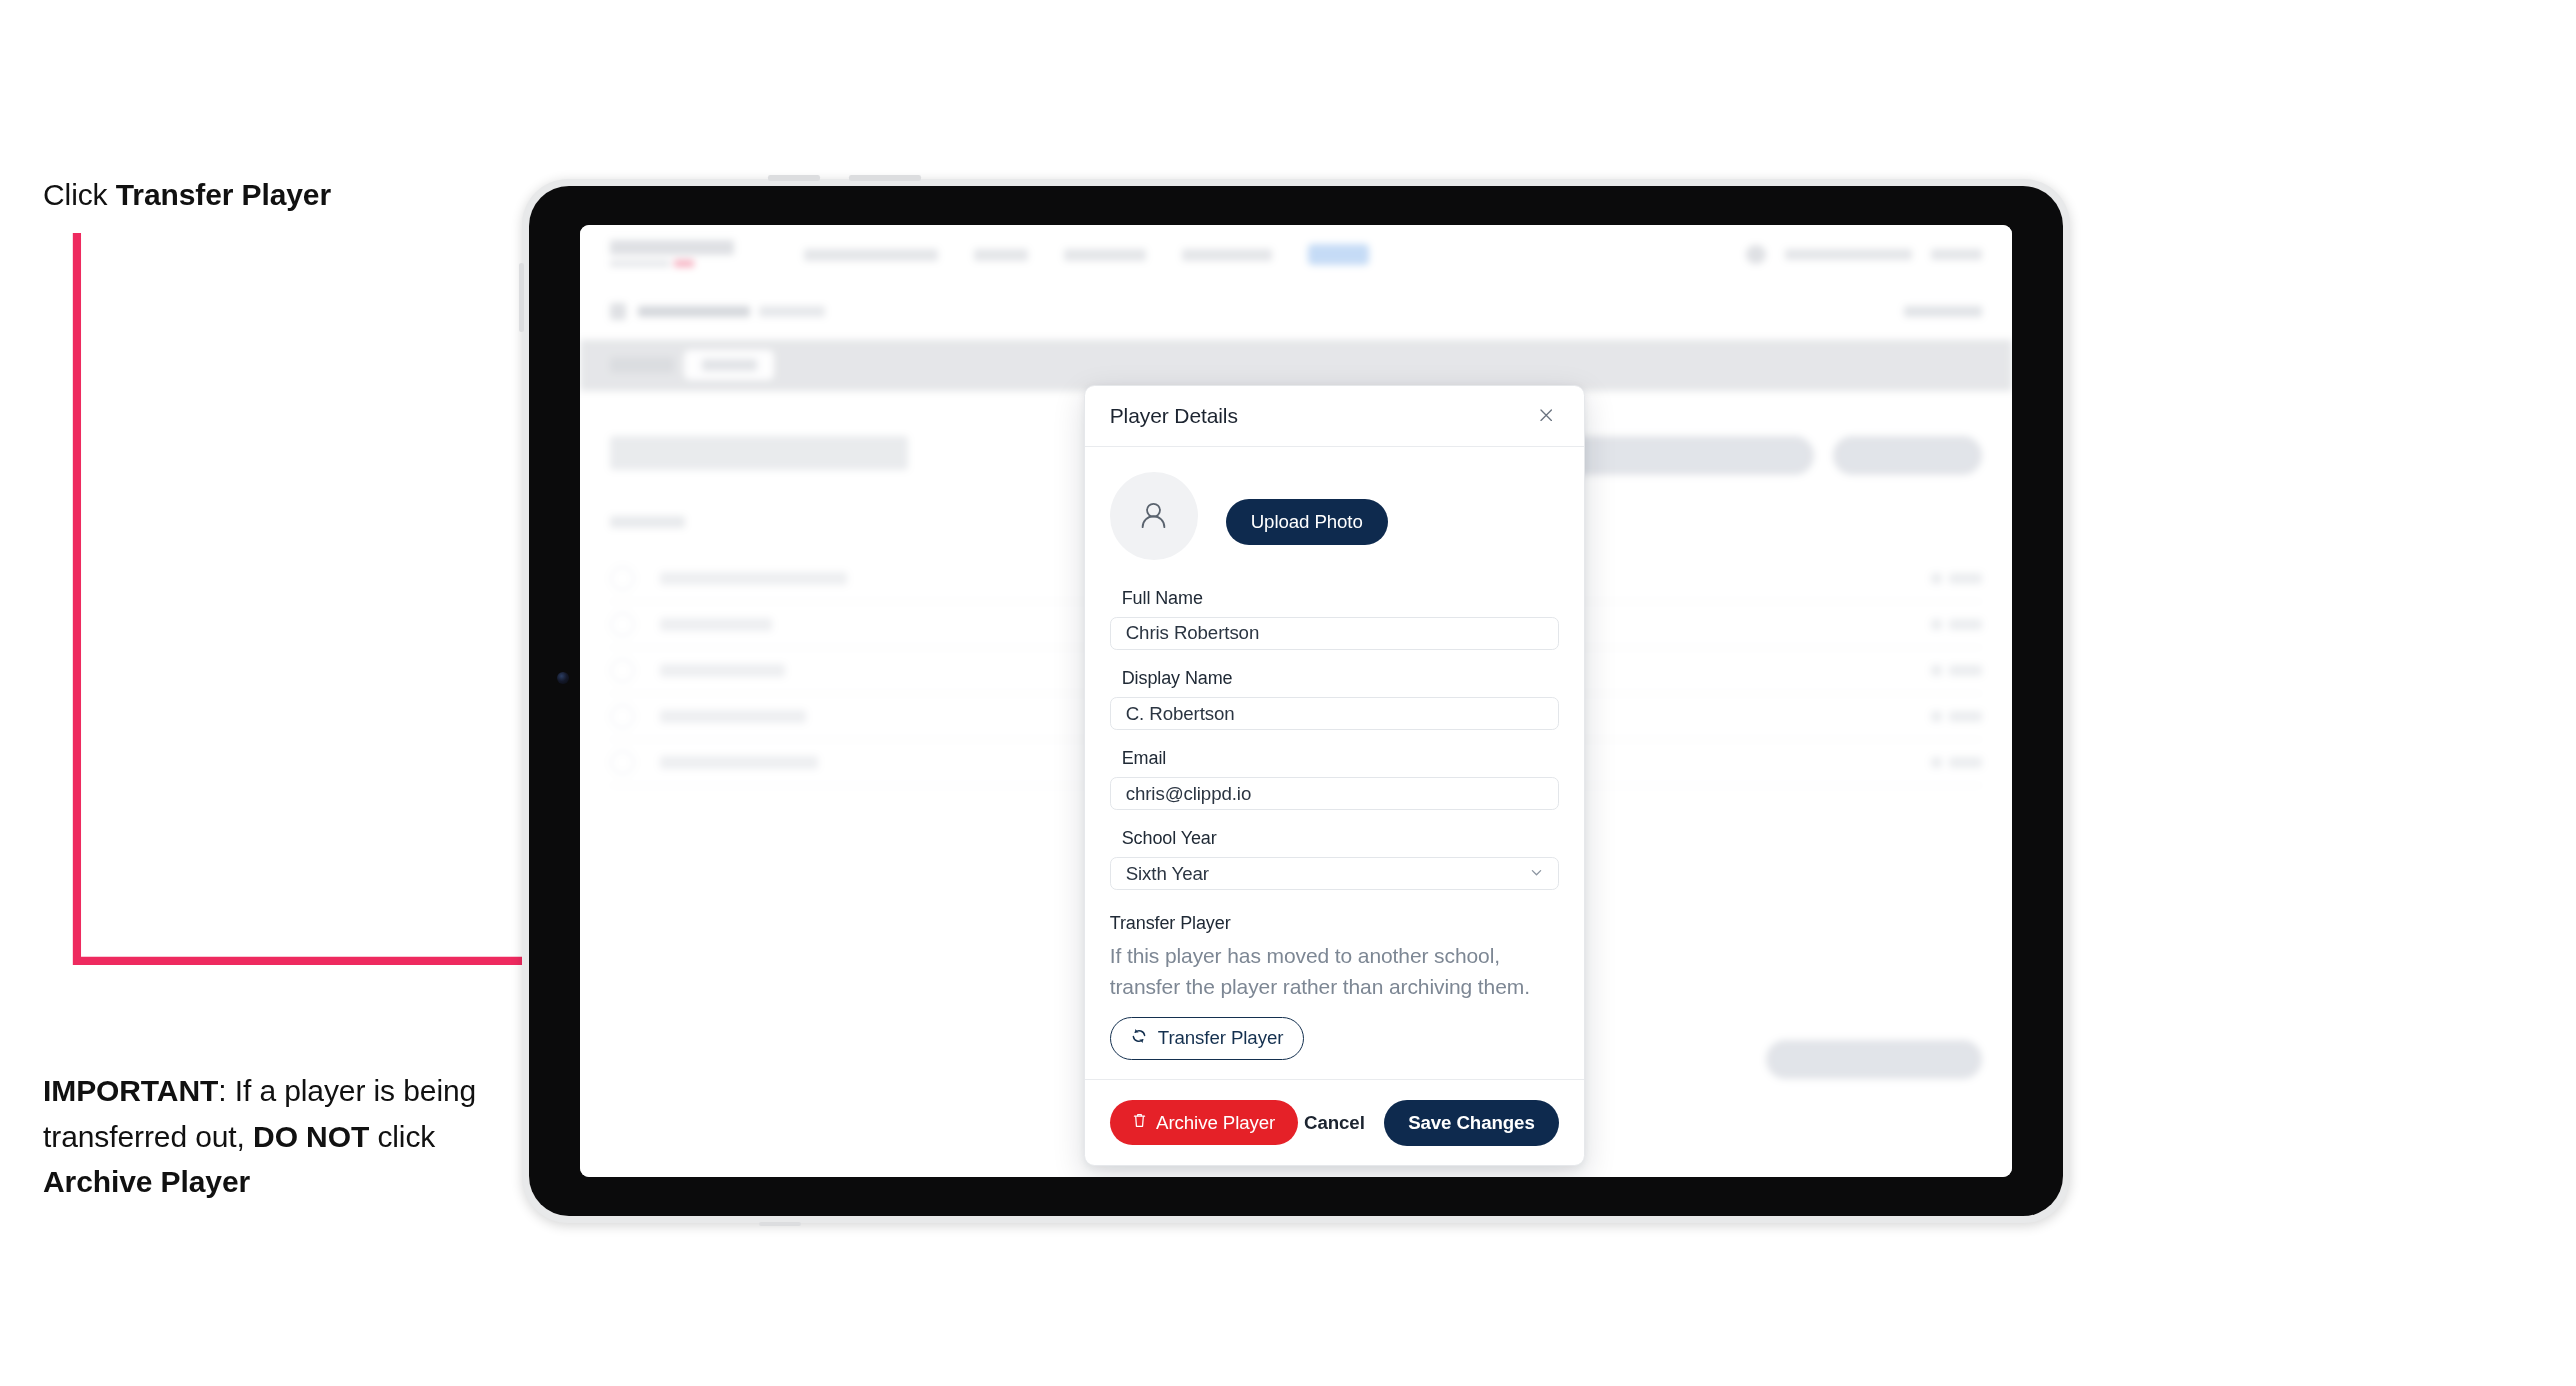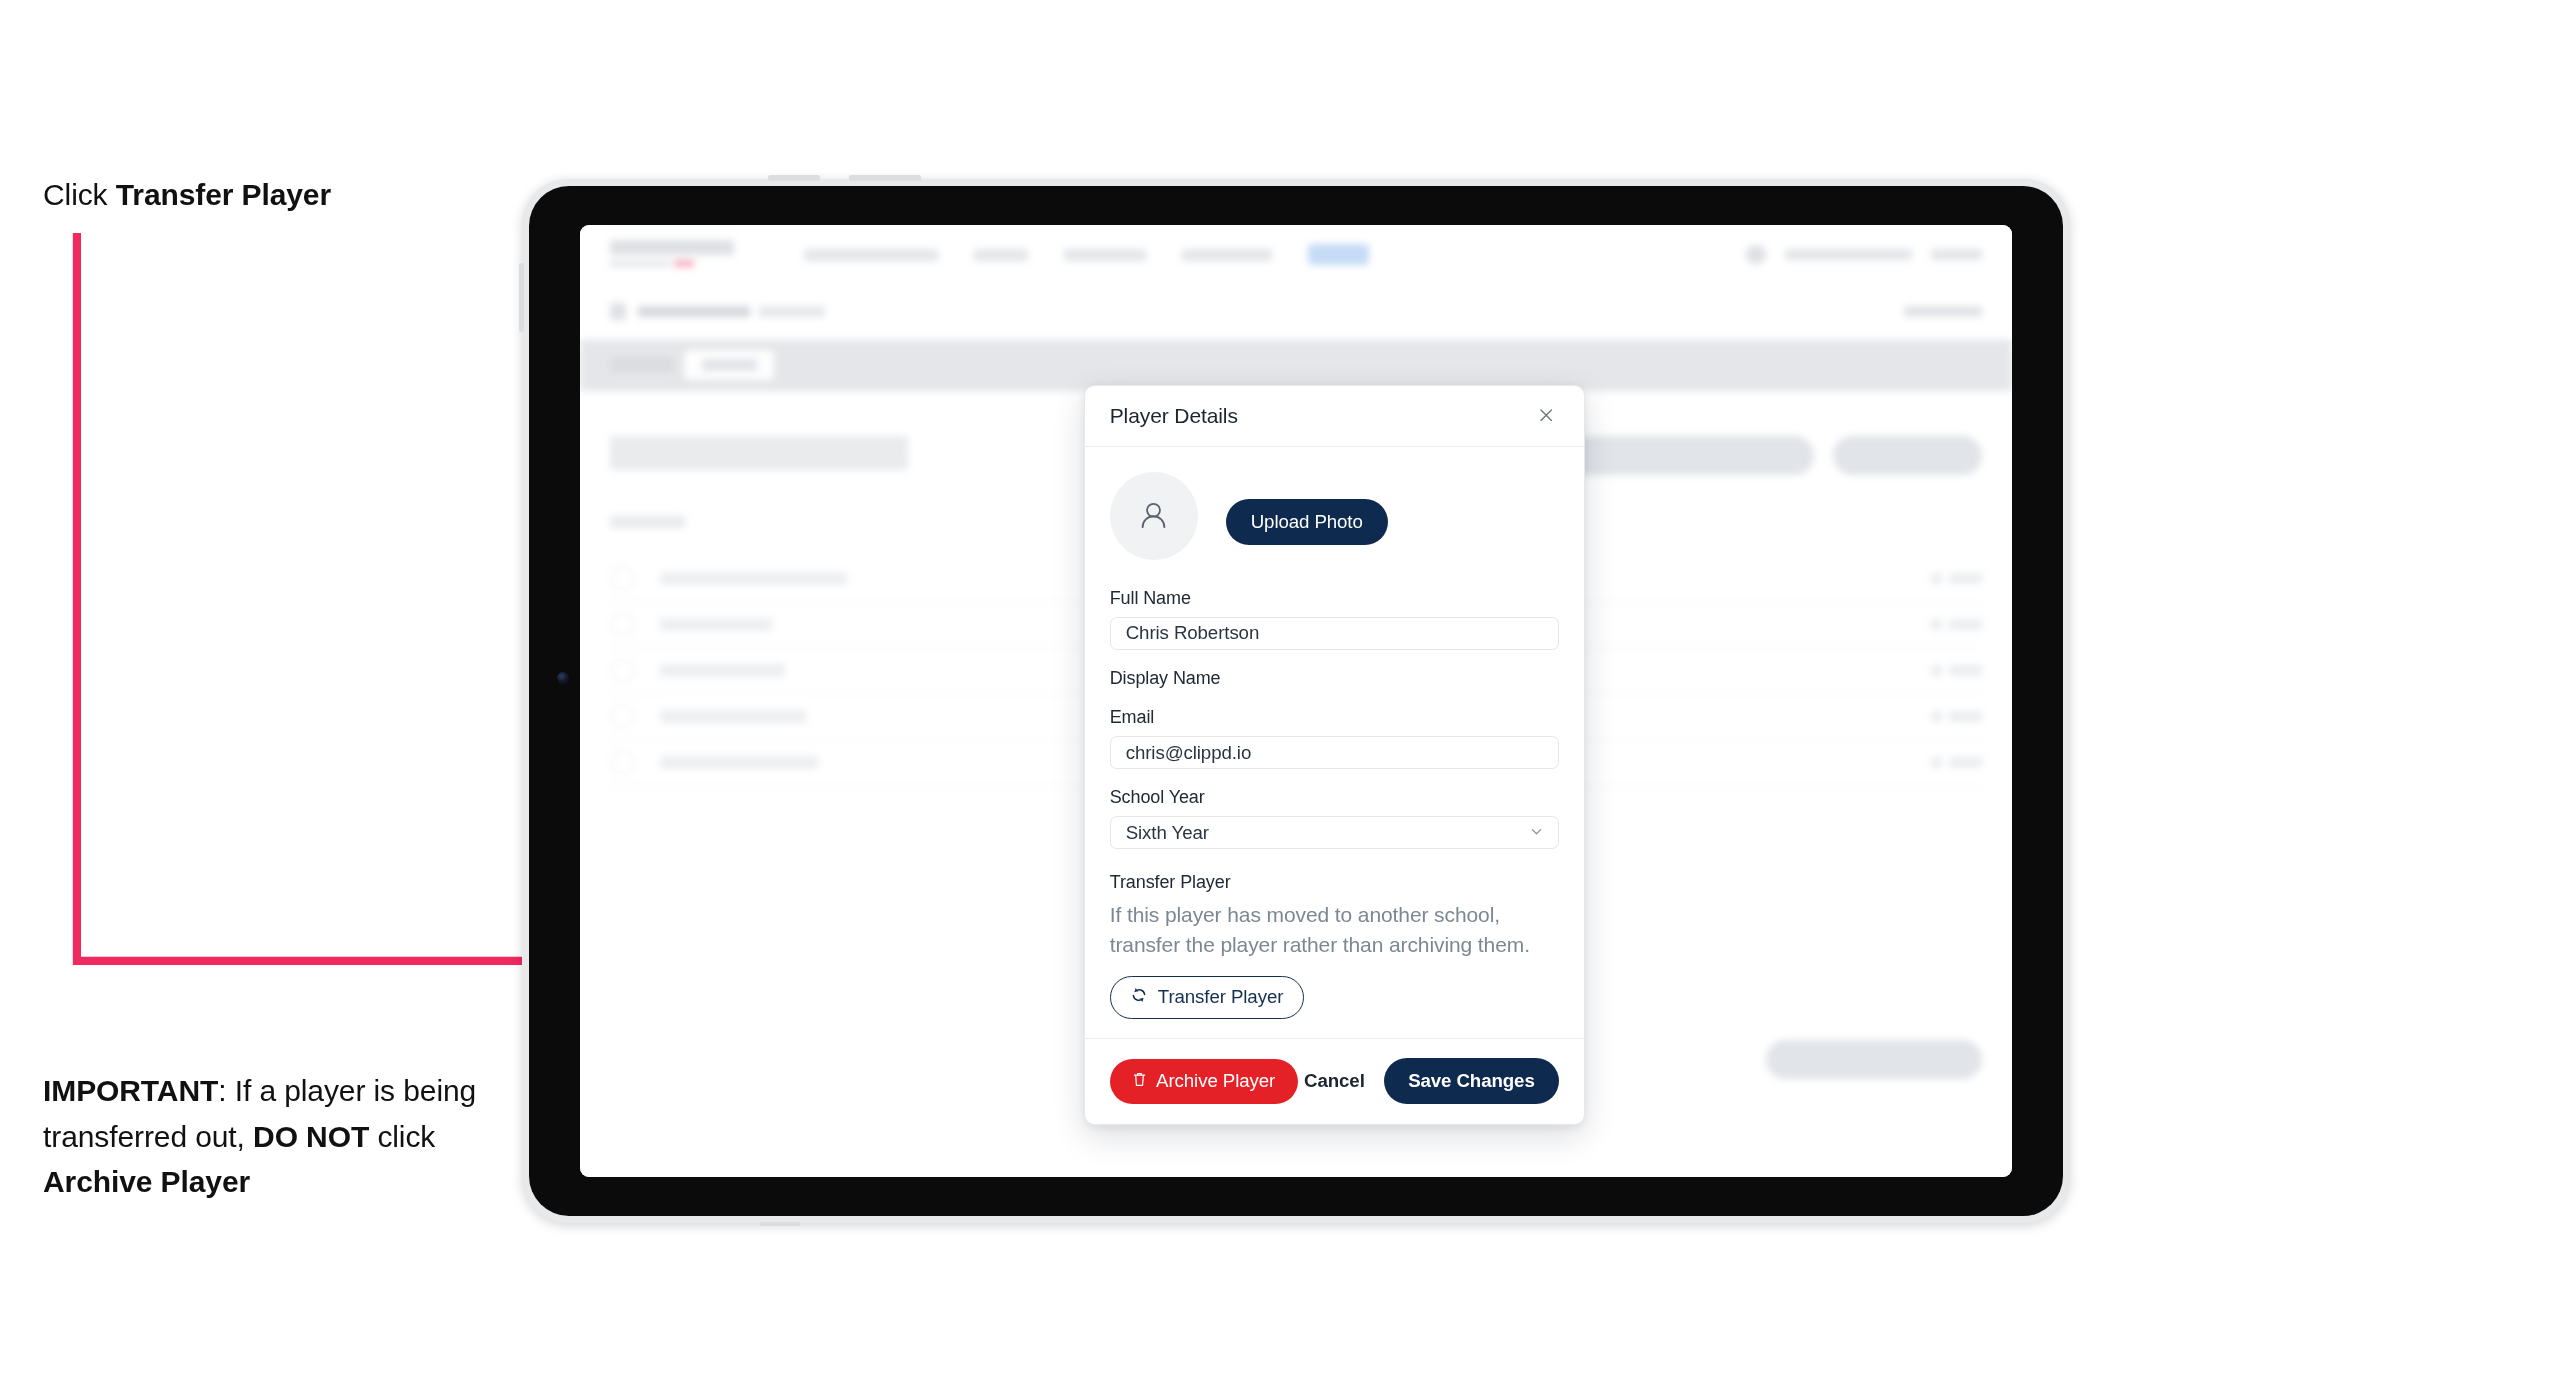--- a/index.html
+++ b/index.html
@@ -160,20 +160,21 @@
     font-size: 18.7px; font-family: inherit;
     padding: 12px 25px; border-radius: 30px; cursor: pointer;
     letter-spacing: -0.1px;
     margin-top: 13px;
   }
 
   .field { margin-bottom: 18px; }
   .field-label {
     font-size: 18px; color: #202a36; margin-bottom: 8.2px; display: block;
     letter-spacing: -0.1px;
+    margin-left: 12px;
   }
   .field-input {
     width: 100%; height: 33px;
     border: 0.7px solid #e3e6ea; border-radius: 6.7px;
     background: #fff; padding: 0 15px;
     font-size: 18.7px; color: #2b3542; font-family: inherit;
     letter-spacing: -0.1px;
   }
   .select-wrap { position: relative; }
   .select-wrap .chev {
@@ -361,20 +362,21 @@
               <button class="upload-btn">Upload Photo</button>
             </div>
 
             <div class="field">
               <label class="field-label">Full Name</label>
               <input class="field-input" value="Chris Robertson" style="">
             </div>
 
             <div class="field">
               <label class="field-label">Display Name</label>
+              <input class="field-input" value="C. Robertson" style="">
             </div>
 
             <div class="field">
               <label class="field-label">Email</label>
               <input class="field-input" value="chris@clippd.io" style="">
             </div>
 
             <div class="field">
               <label class="field-label">School Year</label>
               <div class="select-wrap">

